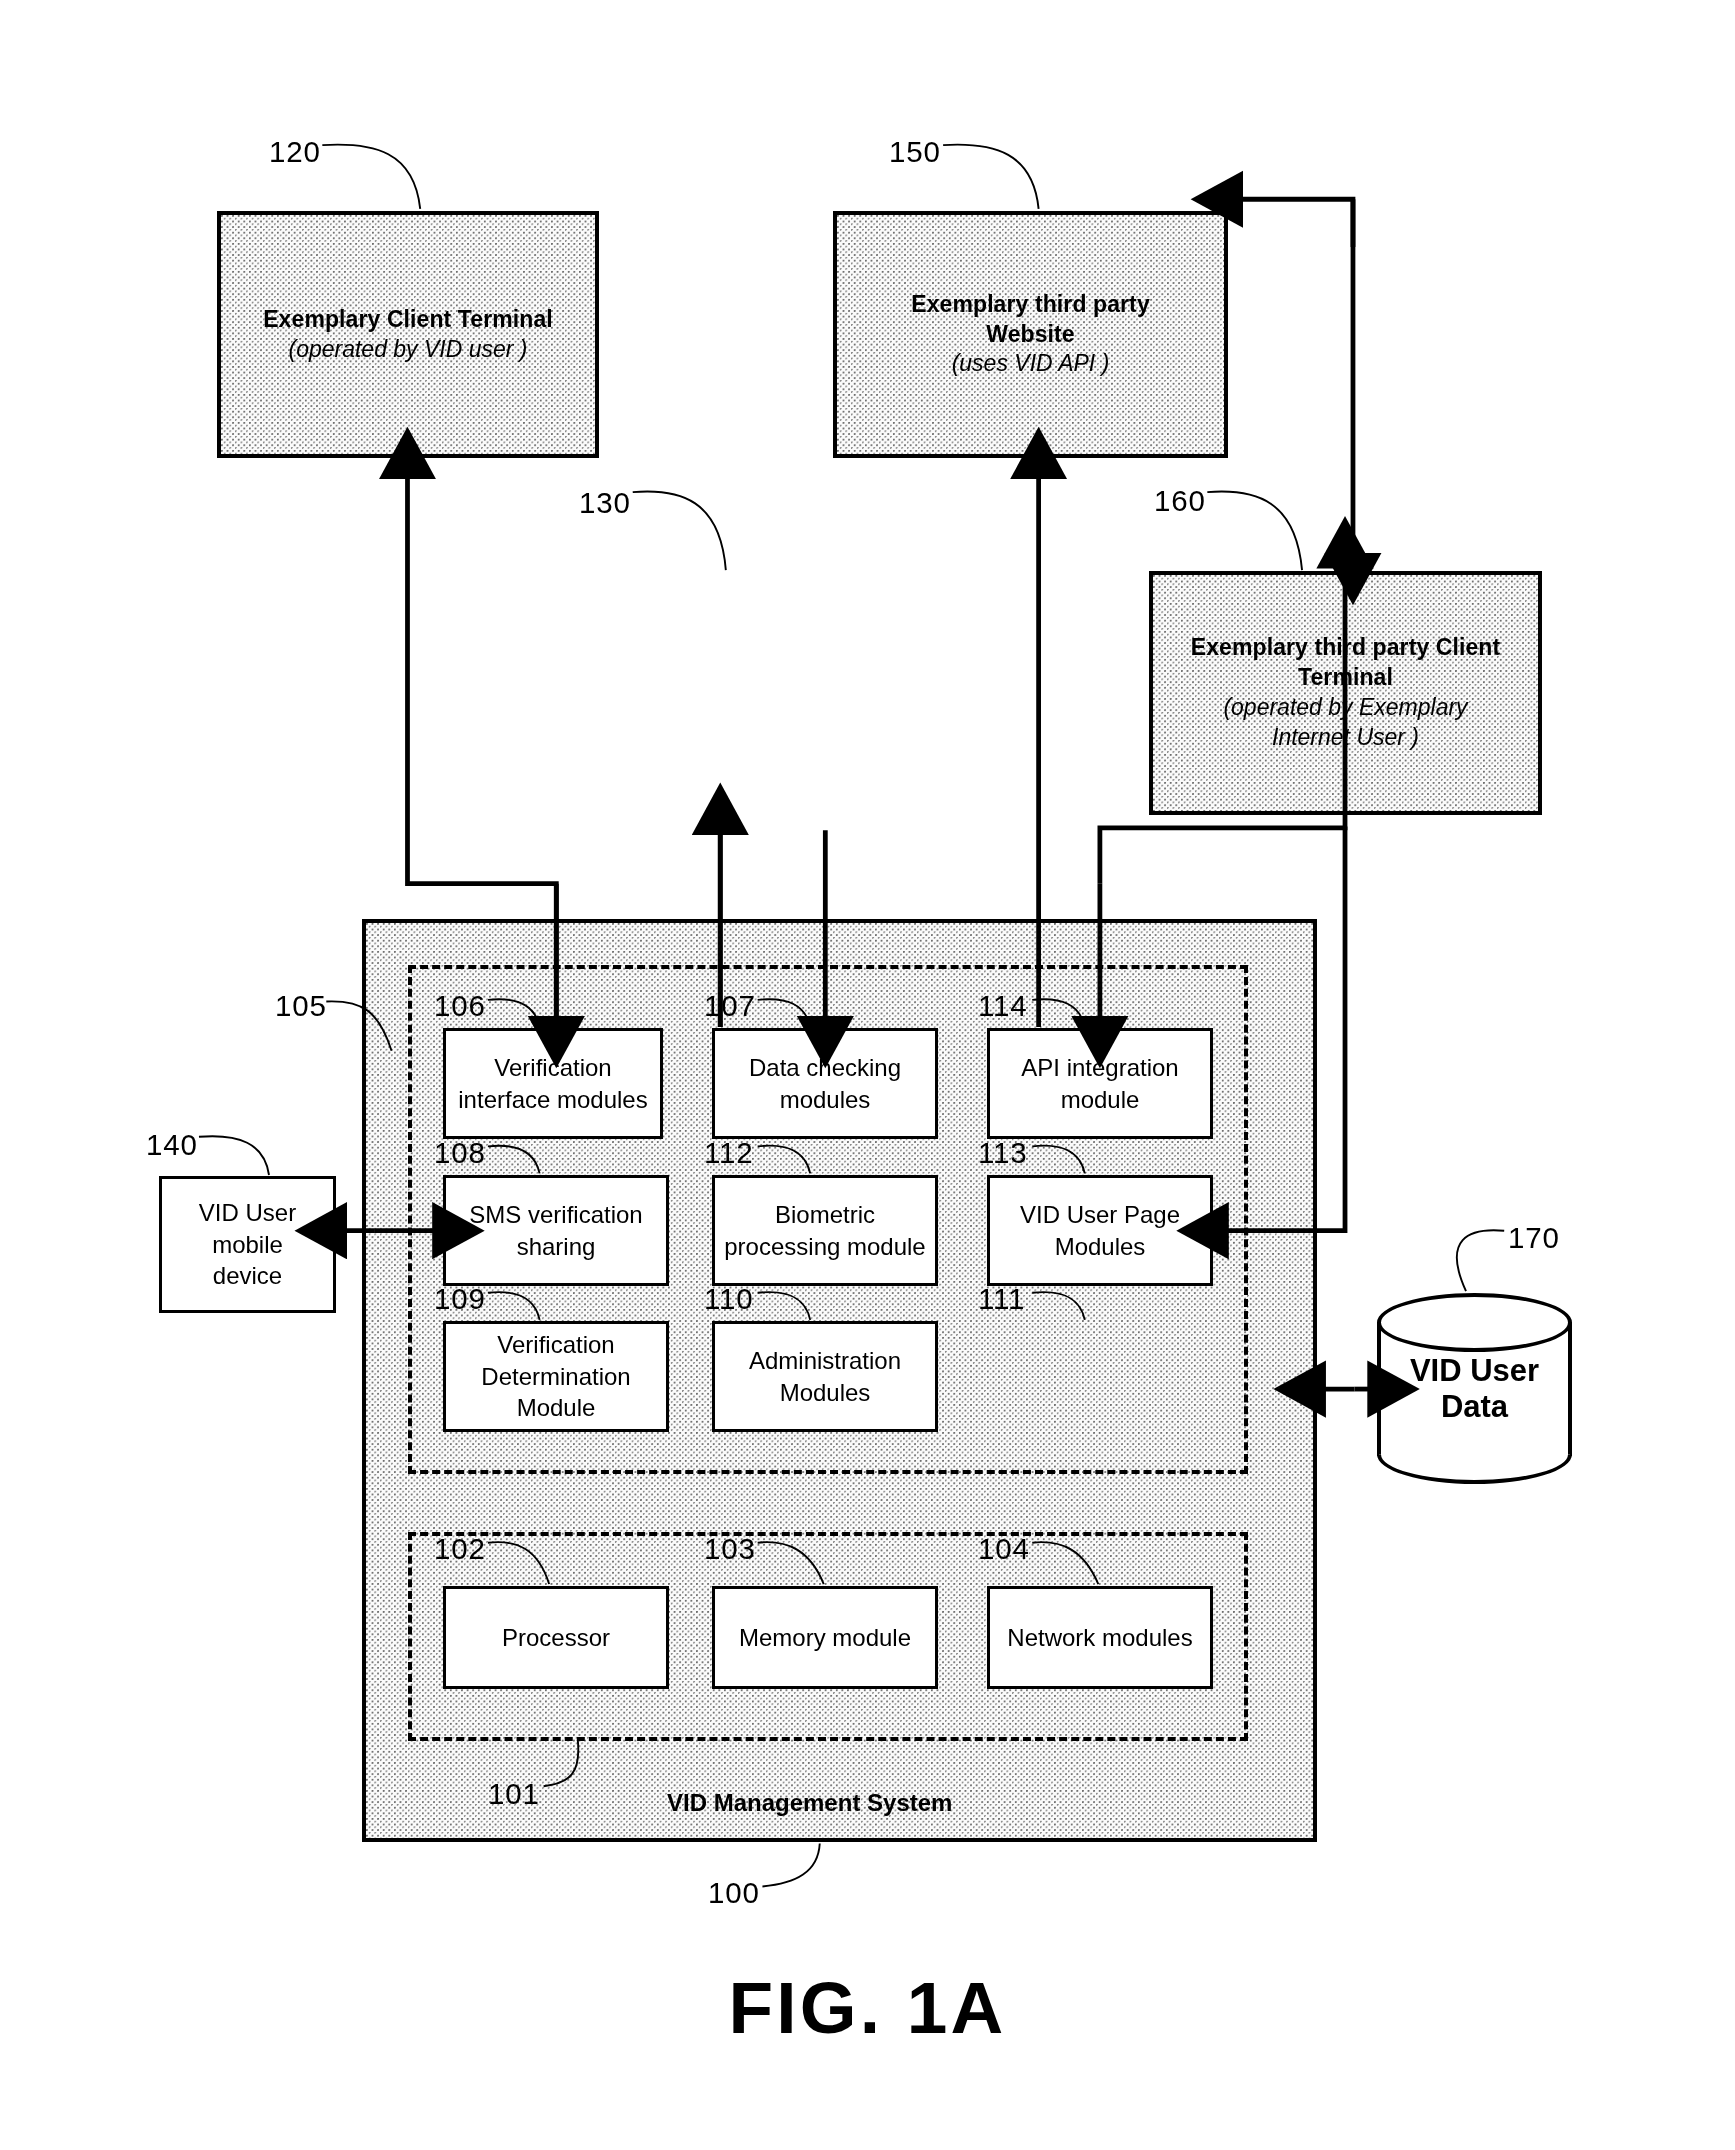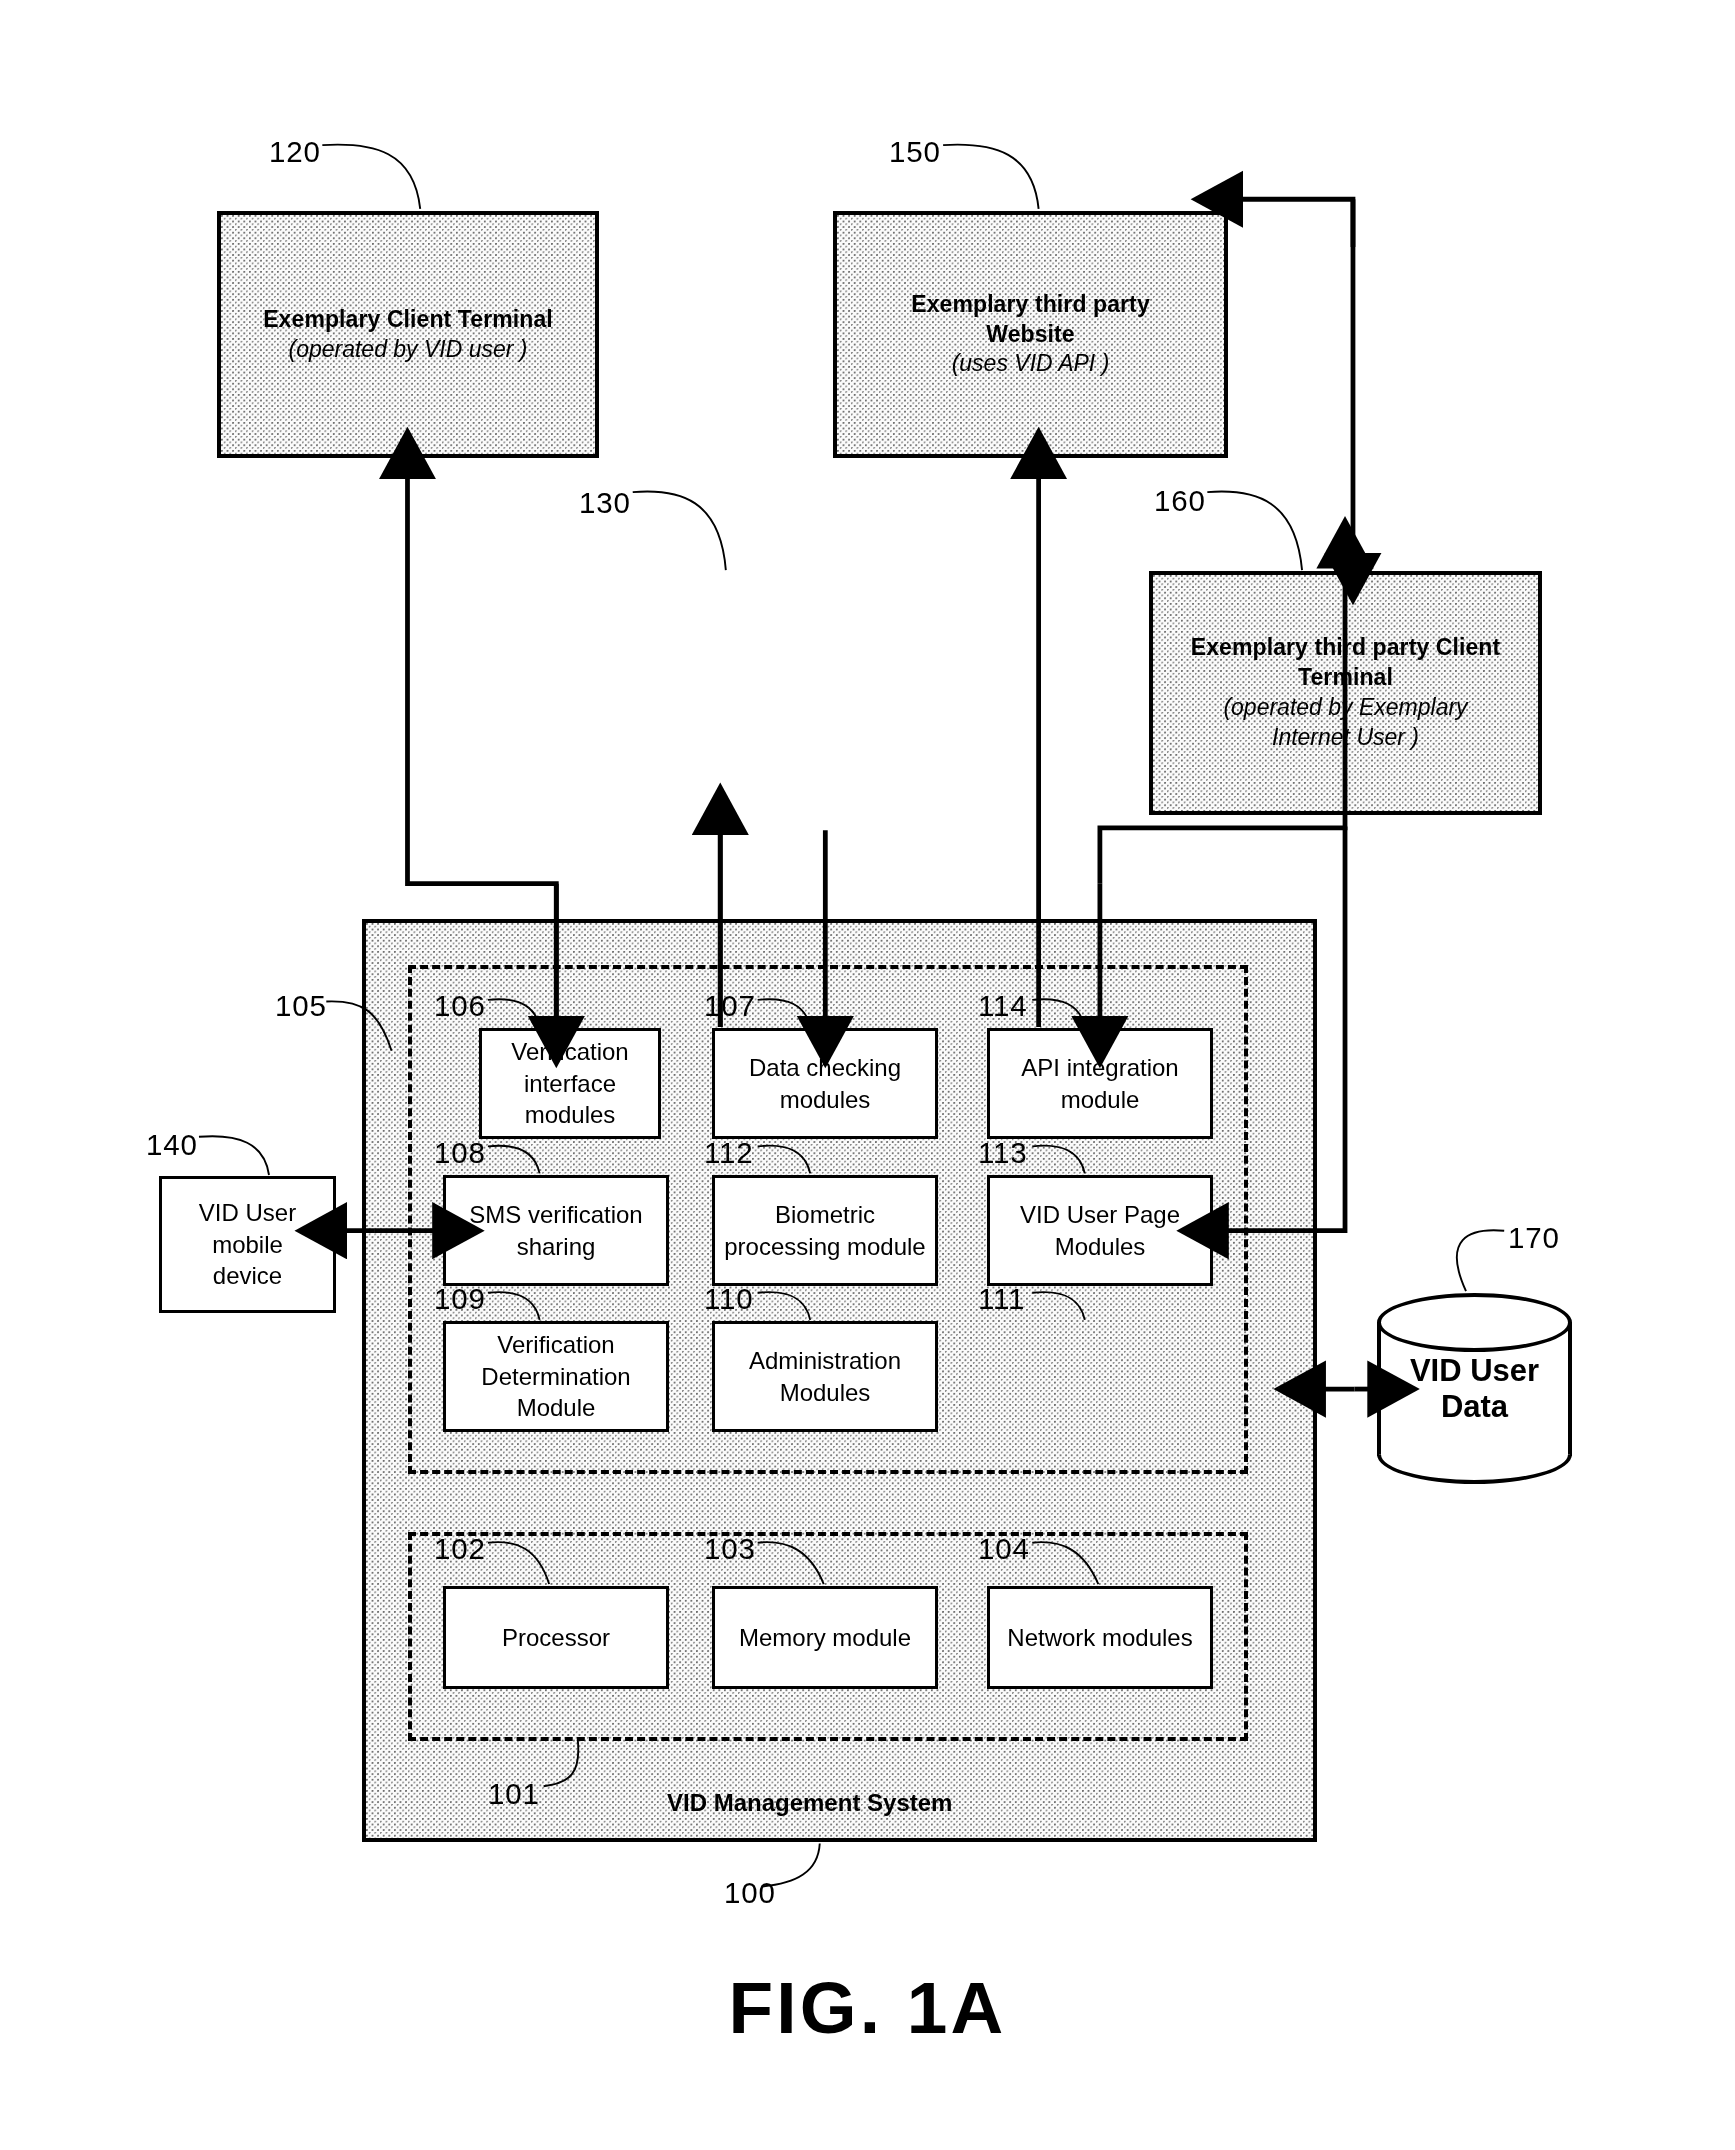--- a/index.html
+++ b/index.html
@@ -111,21 +111,21 @@
   </div>
 
   <div class="ebox stipple" id="sysbox" style="left:362px;top:919px;width:955px;height:923px;"></div>
 
   <div id="sys-label" style="left:667px;top:1789px;">VID Management System</div>
 
   <div class="dashbox" id="group105" style="left:408px;top:965px;width:840px;height:509px;"></div>
 
   <div class="dashbox" id="group101" style="left:408px;top:1532px;width:840px;height:209px;"></div>
 
-  <div class="mbox" style="left:443px;top:1028px;width:182px;height:111px;margin-left:36px;">
+  <div class="mbox" style="left:443px;top:1028px;width:220px;height:111px;">
     <span>Verification interface modules</span>
   </div>
   <div class="mbox" style="left:712px;top:1028px;width:226px;height:111px;">
     <span>Data checking modules</span>
   </div>
   <div class="mbox" style="left:987px;top:1028px;width:226px;height:111px;">
     <span>API integration module</span>
   </div>
 
   <div class="mbox" style="left:443px;top:1175px;width:226px;height:111px;">
@@ -174,21 +174,21 @@
 
   <div class="ref" style="left:434px;top:1282px;">109</div>
   <div class="ref" style="left:704px;top:1282px;">110</div>
   <div class="ref" style="left:978px;top:1282px;">111</div>
 
   <div class="ref" style="left:434px;top:1532px;">102</div>
   <div class="ref" style="left:704px;top:1532px;">103</div>
   <div class="ref" style="left:978px;top:1532px;">104</div>
 
   <div class="ref" style="left:488px;top:1777px;">101</div>
-  <div class="ref" style="left:708px;top:1876px;margin-left:16px;">100</div>
+  <div class="ref" style="left:708px;top:1876px;">100</div>
 
   <svg id="wires" viewBox="0 0 2180 2702">
     <defs>
       <marker id="ar" markerWidth="16" markerHeight="16" refX="1" refY="6" orient="auto" markerUnits="strokeWidth">
         <path d="M0,0 L0,12 L11,6 z" class="ahead"></path>
       </marker>
     </defs>
 
     <path class="lead" d="M405,182 C470,178 520,190 528,262"></path>
     <path class="lead" d="M1185,182 C1250,178 1298,192 1305,262"></path>

